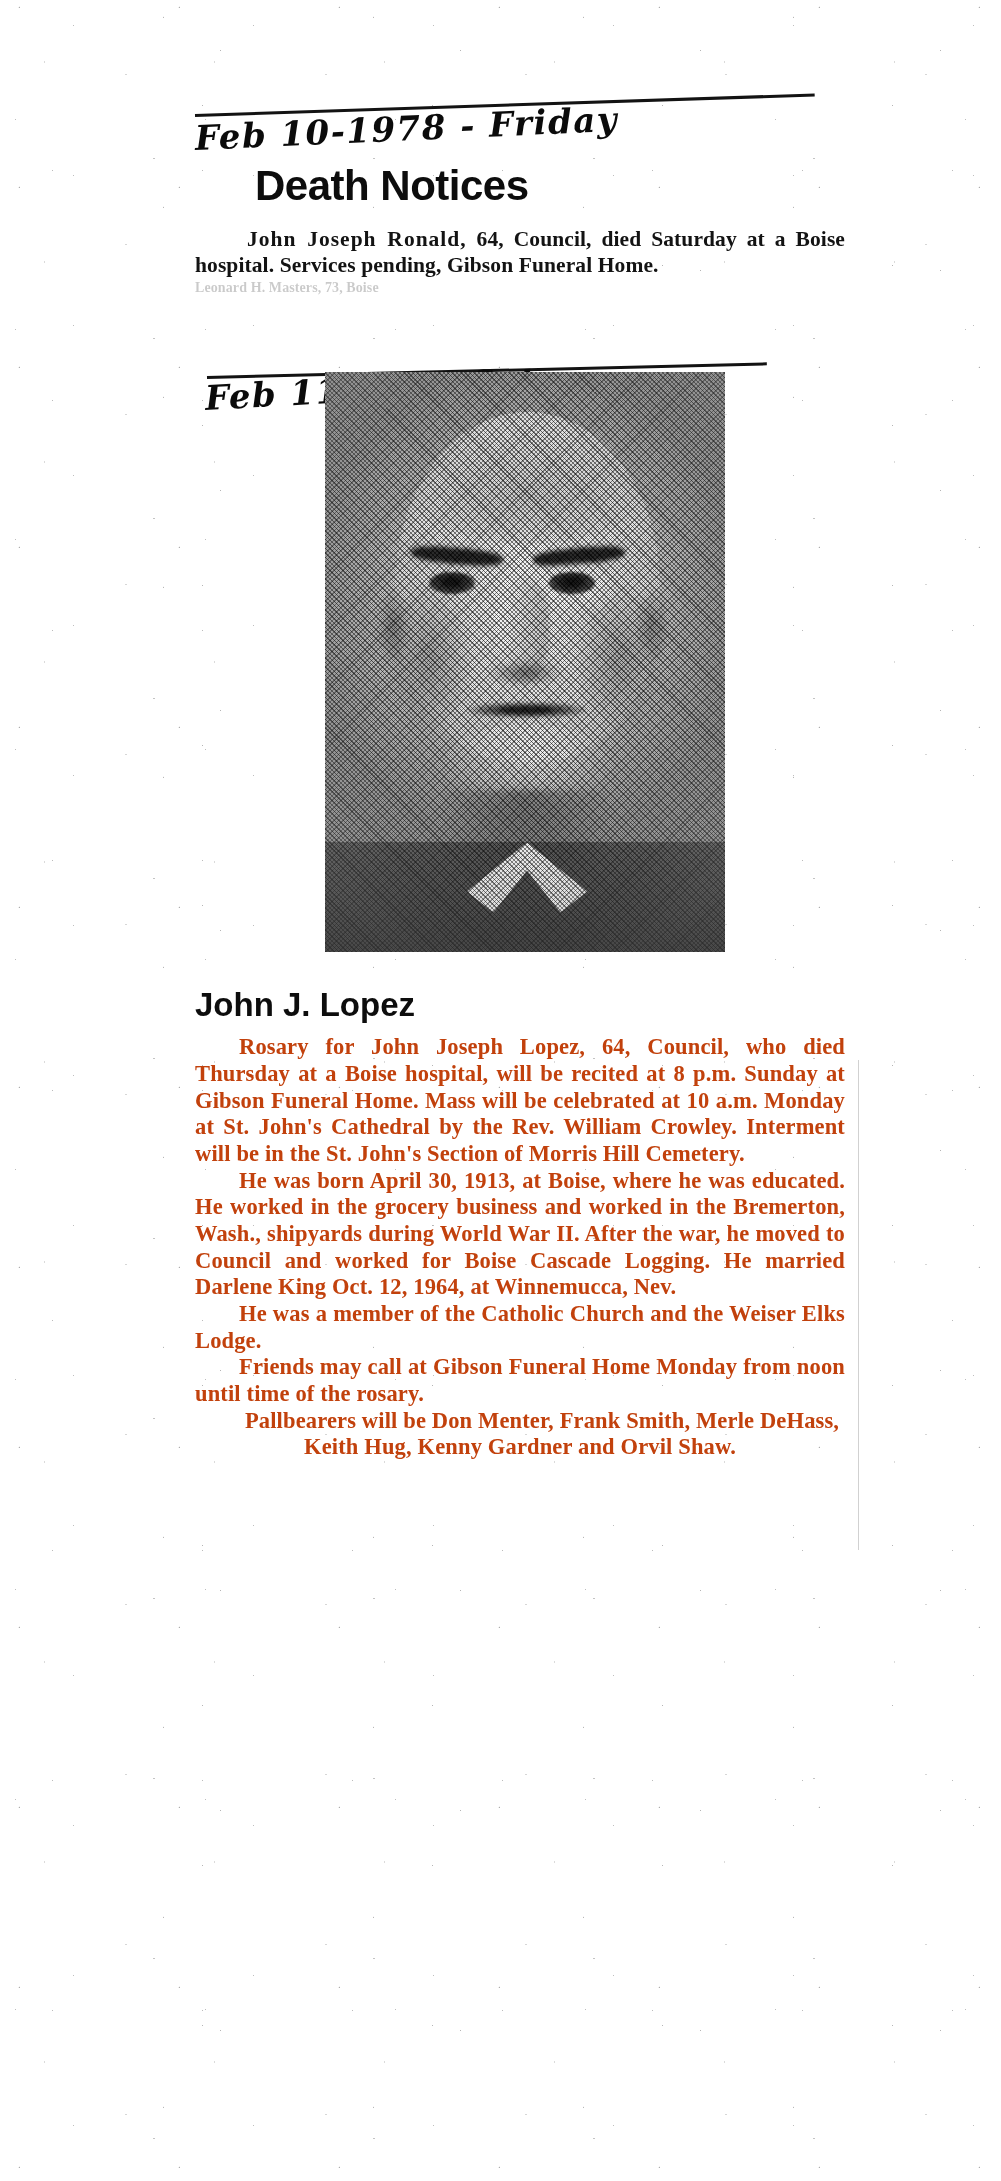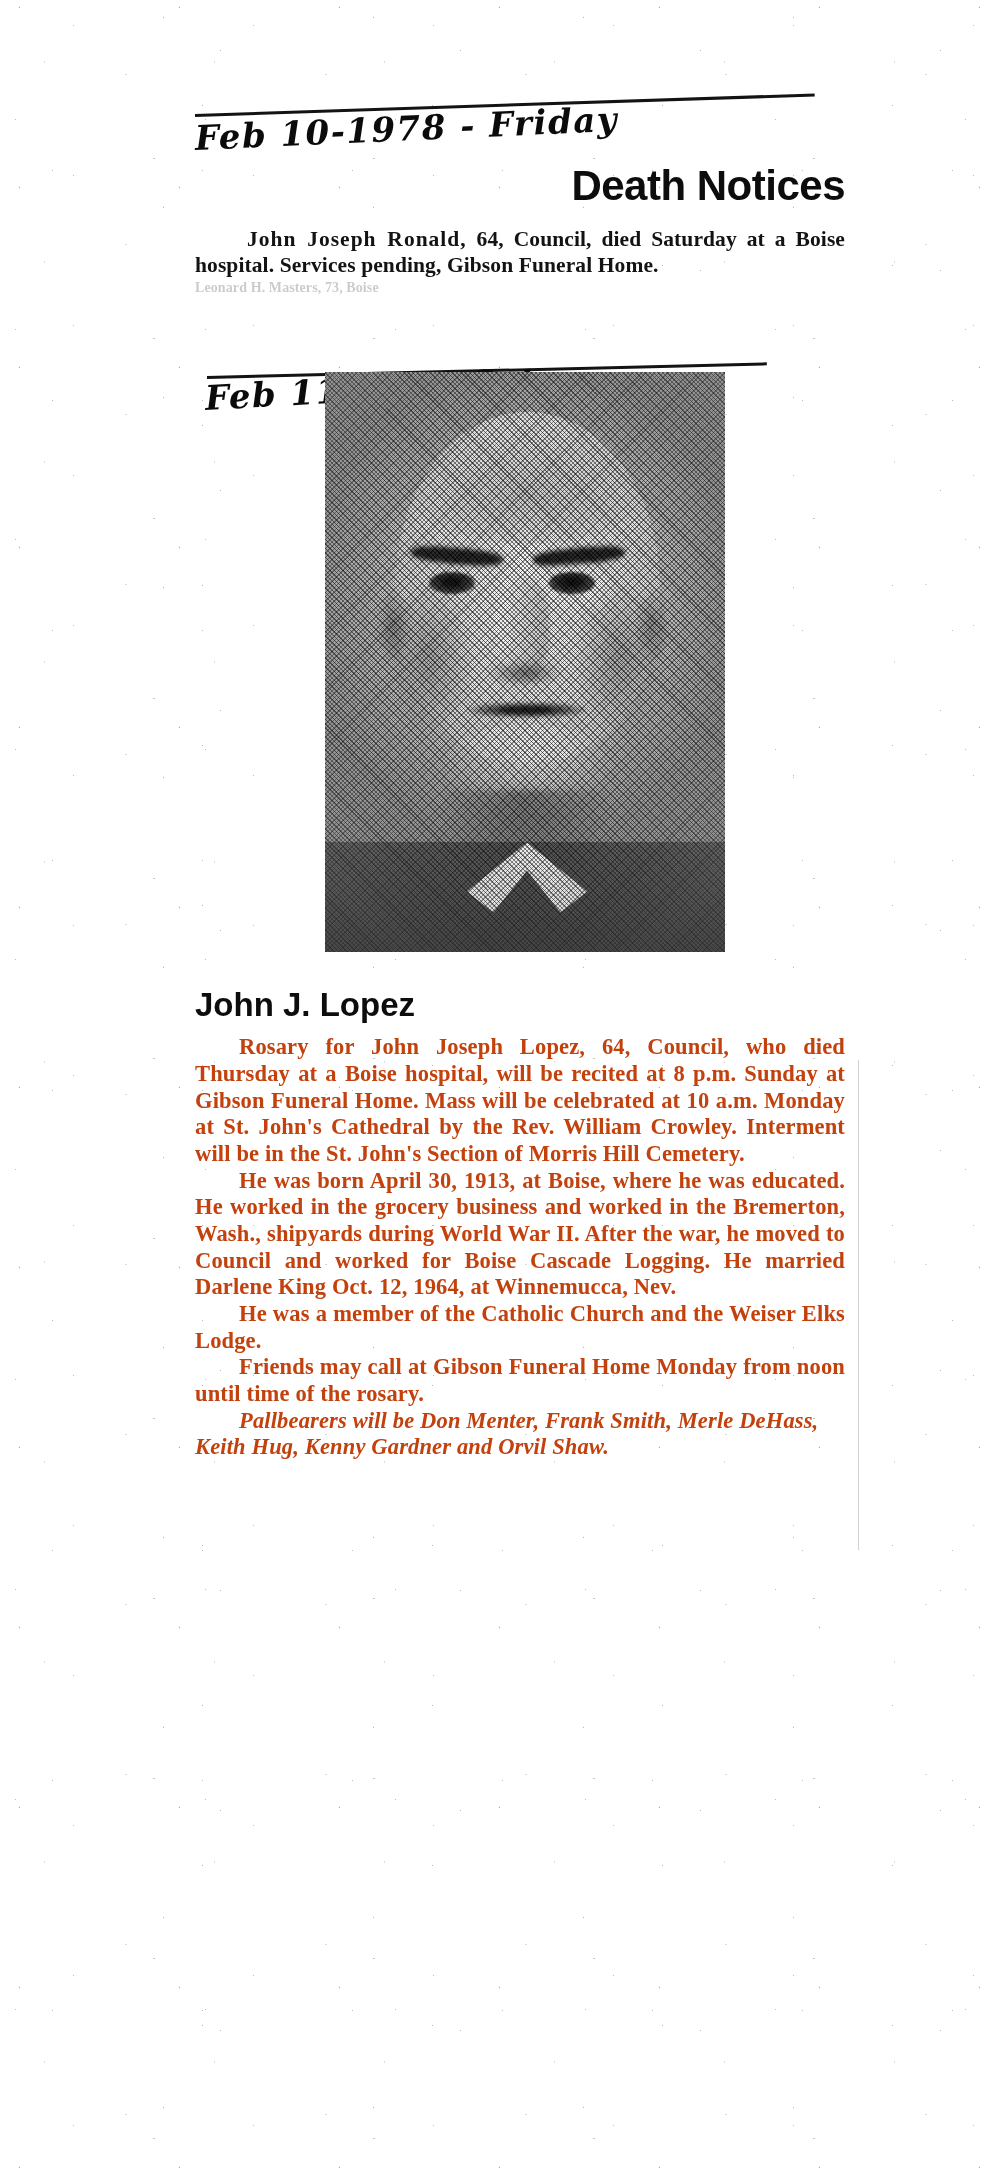--- a/index.html
+++ b/index.html
@@ -88,21 +88,21 @@
     transform: rotate(-1.9deg);
   }
   .hw-rule-2 {
     left: 12px;
     top: 236px;
     width: 560px;
     transform: rotate(-1.4deg);
   }
 
   .masthead {
-    text-align: right;
+    text-align: left;
     font-family: "Liberation Sans", sans-serif;
     font-weight: 700;
     font-size: 42px;
     letter-spacing: -0.5px;
     color: #0d0d0d;
     margin: 22px 0 0 0;
     padding-left: 60px;
   }
 
   .notice {
@@ -290,21 +290,21 @@
     font-family: "Liberation Serif", serif;
     font-size: 22.5px;
     line-height: 1.185;
     text-align: justify;
     text-indent: 44px;
     color: #c2410c;
     font-weight: 600;
     letter-spacing: 0.15px;
     -webkit-font-smoothing: none;
   }
-  .obit-body p:last-child { text-align: left; font-style: italic; }
+  .obit-body p:last-child { text-align: center; }
 
   
   .edge-line {
     position: absolute;
     top: 1060px;
     left: 858px;
     width: 1px;
     height: 490px;
     background: rgba(0,0,0,0.18);
   }

